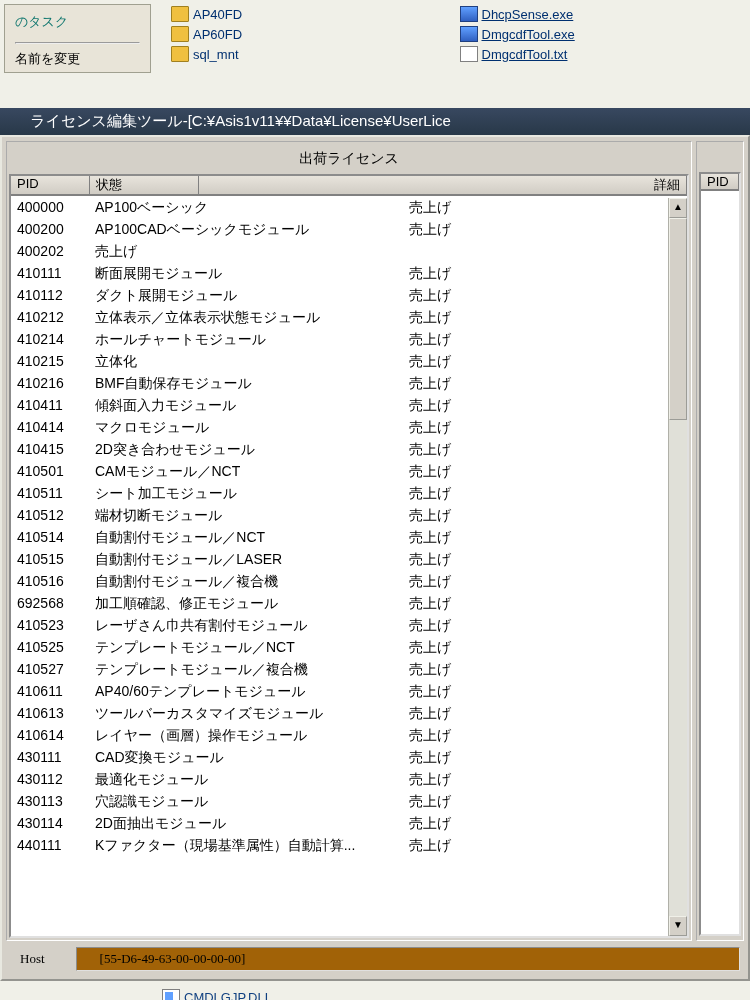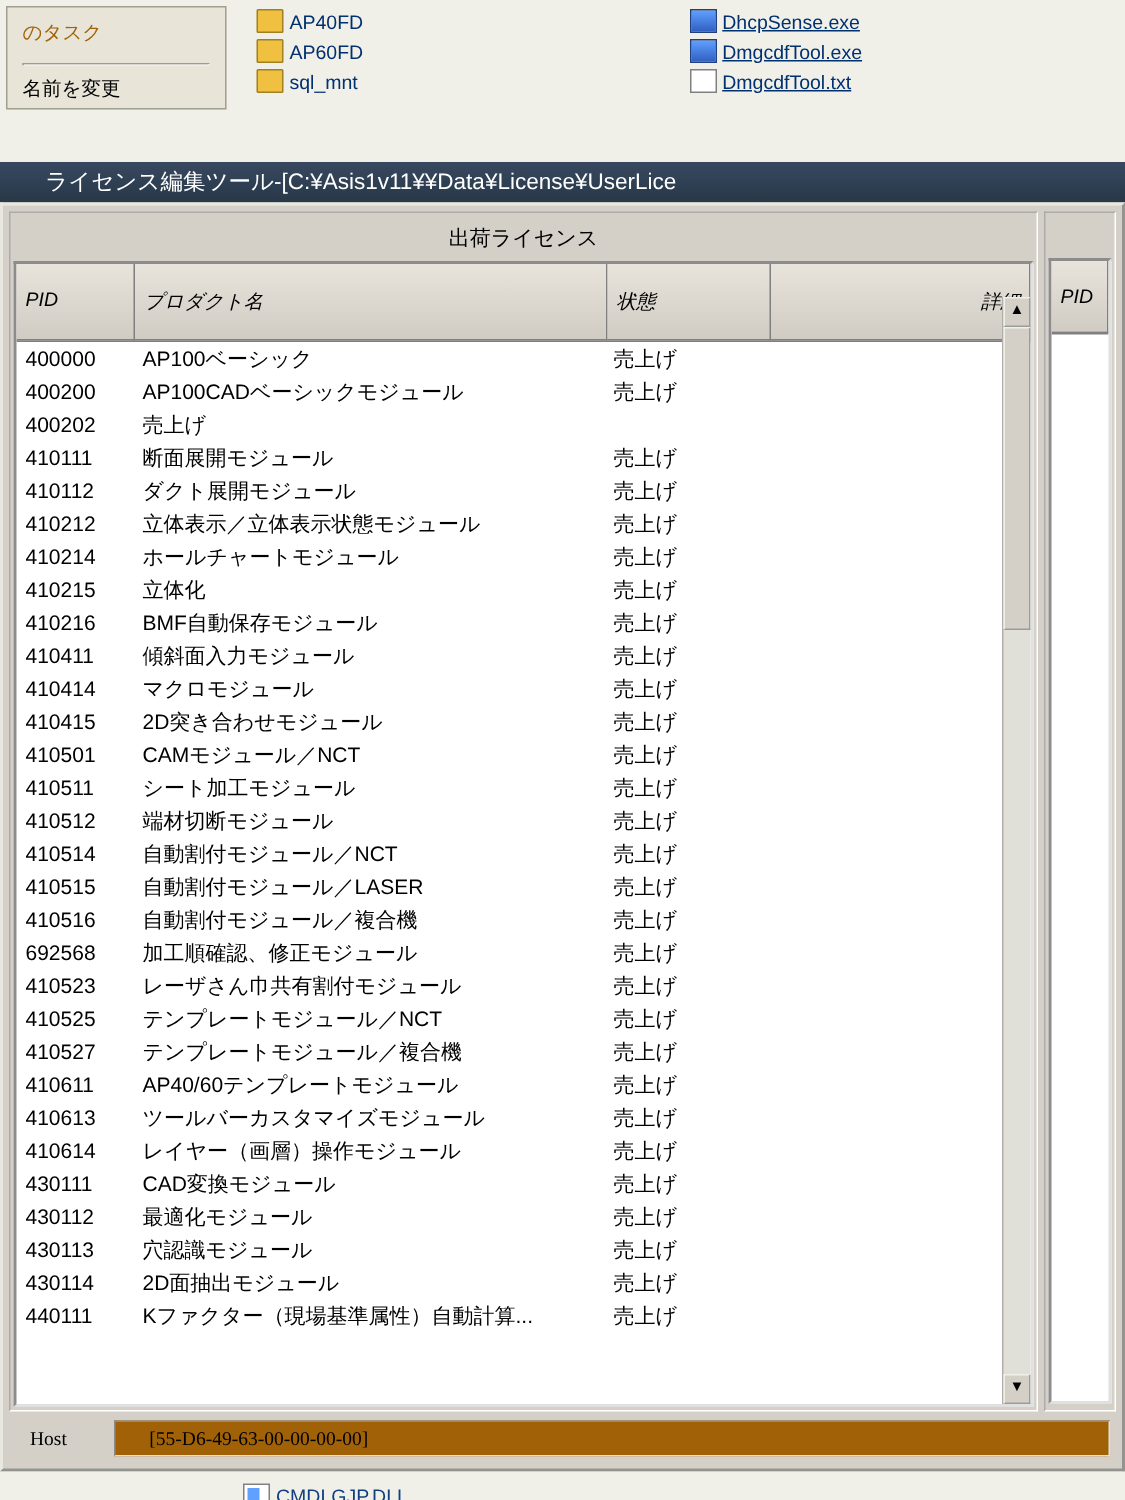--- a/index.html
+++ b/index.html
@@ -18,21 +18,21 @@
   height: 100px;
 }
 .task-panel {
   float: left;
   background: #e8e4d8;
   border: 1px solid #a0a090;
   padding: 4px 10px;
   font-size: 13px;
   width: 125px;
 }
-.task-title { color: #a16207; padding: 4px 0; }
+.task-title { color: #0f766e; padding: 4px 0; }
 .desktop-icons { margin-left: 165px; }
 .dicon-row { display: flex; gap: 0px; }
 .dicon { display: flex; align-items: center; gap: 4px; padding: 2px; width: 310px; color: #003070; }
 .dicon .ficon { width: 16px; height: 14px; display: inline-block; }
 .folder-ficon { background: #f0c040; border: 1px solid #a08020; border-radius: 1px; }
 .exe-ficon { background: linear-gradient(#60a0ff,#3060c0); border: 1px solid #204080; }
 .txt-ficon { background: #fff; border: 1px solid #808080; }
 .window-titlebar {
   background: linear-gradient(#384860, #283848);
   color: #fff;
@@ -63,26 +63,25 @@
   overflow: hidden;
 }
 .lv-header {
   display: flex;
   background: #d4d0c8;
   border-bottom: 1px solid #808080;
   position: sticky;
   top: 0;
 }
 .lv-header .lvh {
-  padding: 16px 6px;
+  padding: 0 6px;
   border-right: 1px solid #808080;
   border-bottom: 1px solid #808080;
   background: linear-gradient(#e8e4dc, #d0ccc4);
   font-size: 13px;
-  font-style: italic;
 }
 .lvh-pid { width: 66px; }
 .lvh-name { width: 302px; }
 .lvh-status { width: 96px; }
 .lvh-detail { flex: 1; text-align: right; }
 .lv-rows { }
 .lv-row { display: flex; font-size: 14px; line-height: 22px; }
 .lv-row .cell { padding: 0 6px; white-space: nowrap; }
 .cell-pid { width: 66px; }
 .cell-name { width: 302px; }
@@ -171,21 +170,20 @@
   <span class="window-icon"></span>
   <span>ライセンス編集ツール-[C:¥Asis1v11¥¥Data¥License¥UserLice</span>
 </div>
 <div class="window-body">
   <div class="panels">
     <div class="panel-left">
       <div class="panel-caption">出荷ライセンス</div>
       <div class="listview">
         <div class="lv-header">
           <div class="lvh lvh-pid">PID</div>
-          <div class="lvh lvh-name">プロダクト名</div>
           <div class="lvh lvh-status">状態</div>
           <div class="lvh lvh-detail">詳細</div>
         </div>
         <div class="lv-rows" id="lv-rows">
             <div class="lv-row">
               <div class="cell cell-pid">400000</div>
               <div class="cell cell-name">AP100ベーシック</div>
               <div class="cell cell-status">売上げ</div>
               <div class="cell cell-detail"></div>
             </div>

